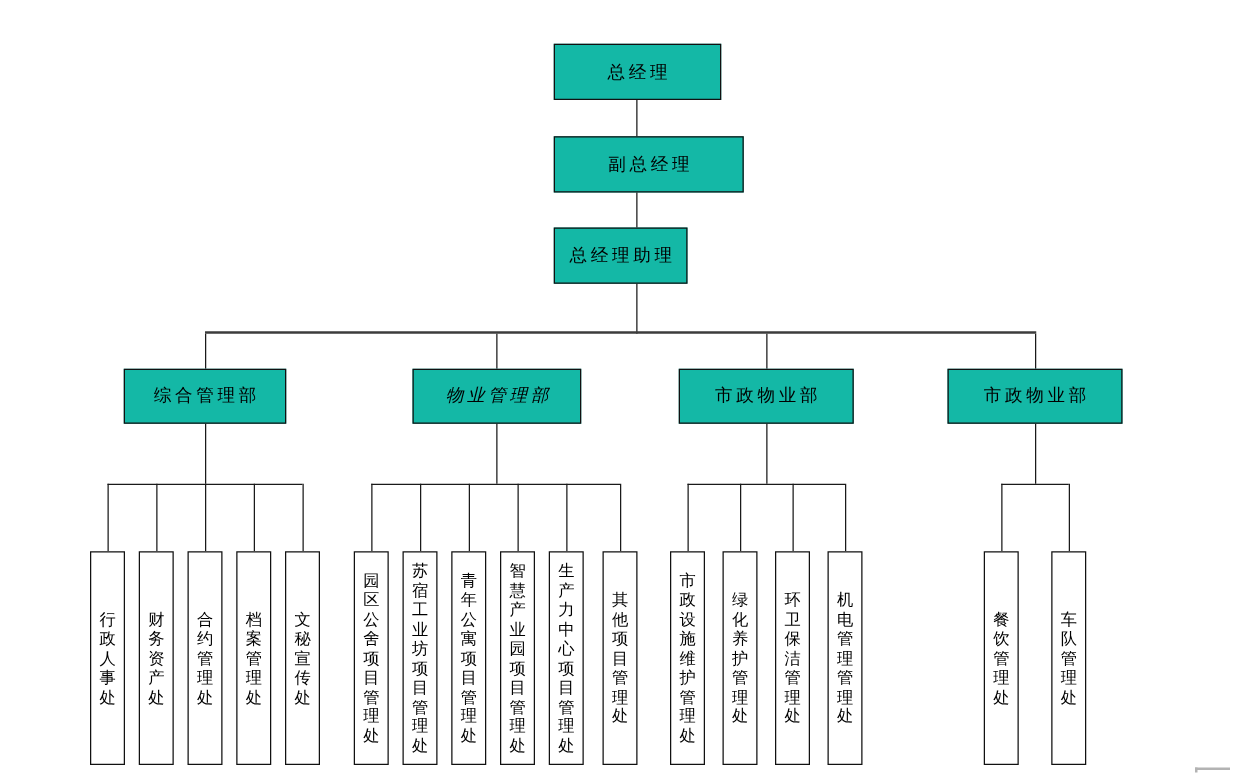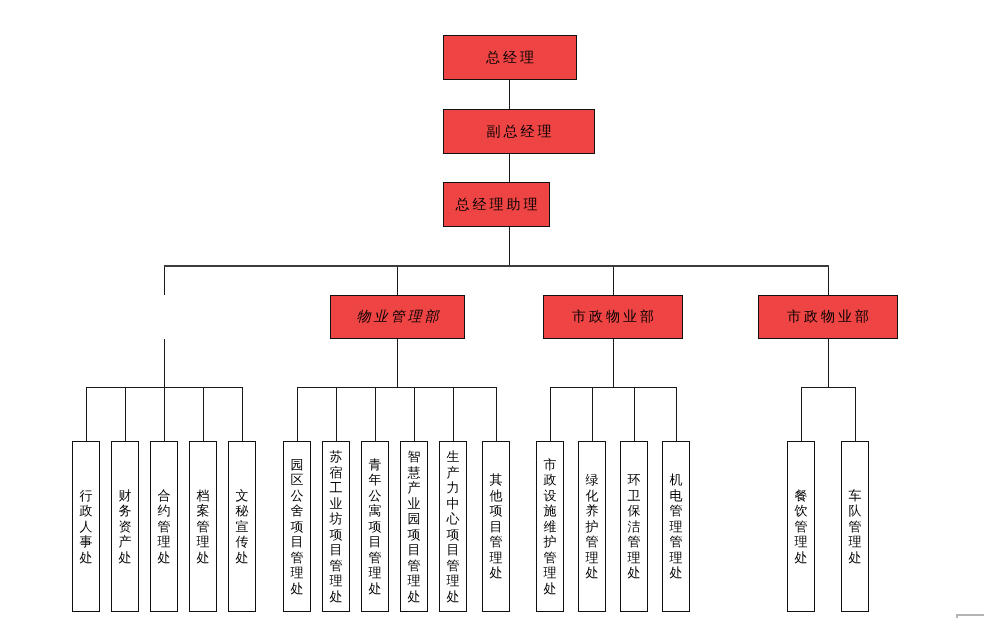--- a/index.html
+++ b/index.html
@@ -9,21 +9,21 @@
     font-family: "Liberation Sans", sans-serif;
     color: #000000;
     position: relative;
     overflow: hidden;
   }
   .canvas { position: absolute; left: 0; top: 0; width: 1001px; height: 618px; }
   .box {
     position: absolute;
     box-sizing: border-box;
     border: 1.4px solid #111111;
-    background: #ef4444;
+    background: #14b8a6;
     display: flex;
     align-items: center;
     justify-content: center;
     font-size: 14px;
     letter-spacing: 3px;
     white-space: nowrap;
   }
   .box span { padding-left: 3px; }
   .leaf {
     position: absolute;
@@ -66,20 +66,23 @@
   <div class="vline" style="left:509px; top:154px; height:28px;"></div>
   <div class="vline" style="left:509px; top:227px; height:40px;"></div>
 
   <div class="hline-main" style="left:164px; top:265px; width:665px;"></div>
 
   <div class="vline" style="left:164px; top:267px; height:28px;"></div>
   <div class="vline" style="left:397px; top:267px; height:28px;"></div>
   <div class="vline" style="left:613px; top:267px; height:28px;"></div>
   <div class="vline" style="left:828px; top:267px; height:28px;"></div>
 
+  <div class="box" style="left:99px;  top:295px; width:130px; height:44px;">
+    <span>综合管理部</span>
+  </div>
   <div class="box" style="left:330px; top:295px; width:135px; height:44px;font-style:italic;">
     <span>物业管理部</span>
   </div>
   <div class="box" style="left:543px; top:295px; width:140px; height:44px;">
     <span>市政物业部</span>
   </div>
   <div class="box" style="left:758px; top:295px; width:140px; height:44px;">
     <span>市政物业部</span>
   </div>
 

